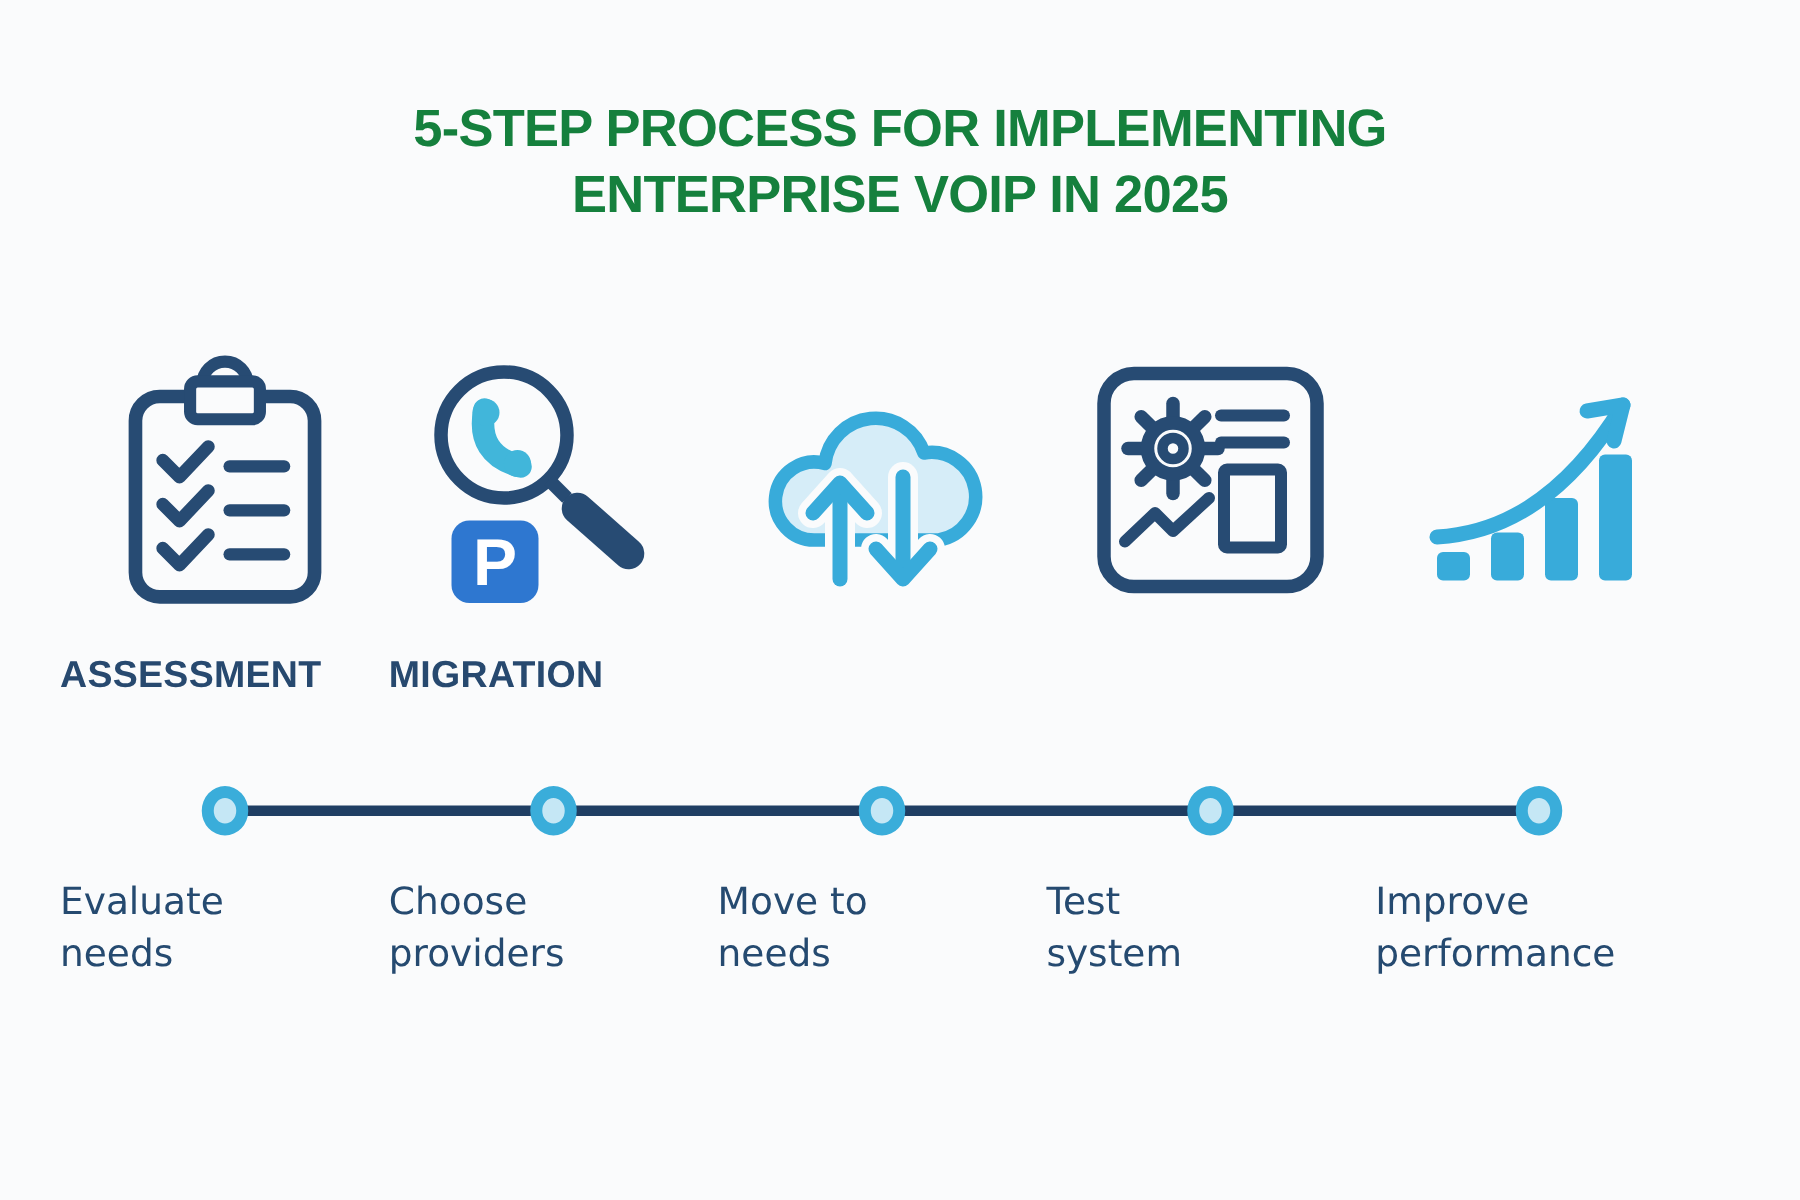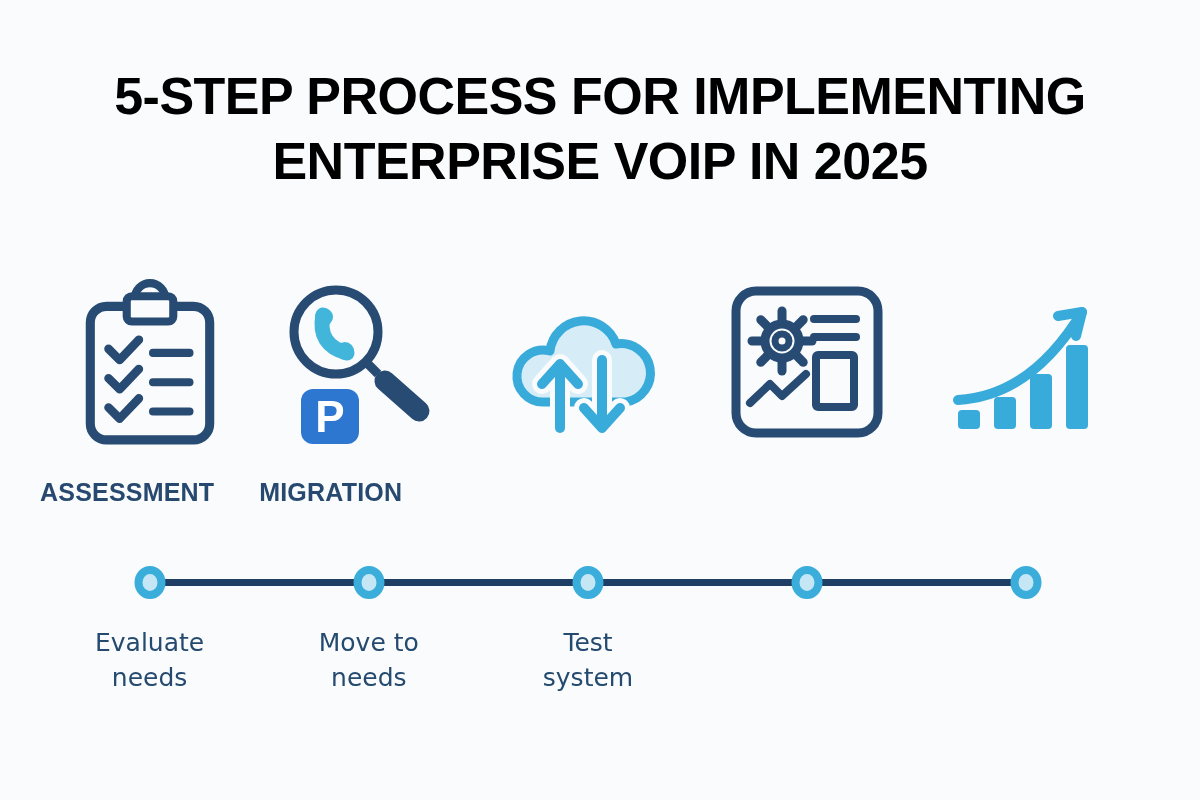--- a/index.html
+++ b/index.html
@@ -12,25 +12,25 @@
   .canvas {
     position: relative;
     width: 1200px;
     height: 800px;
     background: #fafbfc;
   }
   .main-title {
     margin: 64px auto 0 auto;
     width: 1000px;
     text-align: center;
-    font-size: 52px;
+    font-size: 35px;
     font-weight: 700;
     letter-spacing: -0.5px;
     line-height: 1.25;
-    color: #000000;
+    color: #15803d;
     white-space: pre-line;
   }
   .steps-grid {
     width: 1096px;
     margin: 82px 0 0 40px;
     display: grid;
     grid-template-columns: repeat(5, 1fr);
   }
   .icon-cell {
     height: 172px;
@@ -78,21 +78,21 @@
   .node-3 { left: 50%; }
   .node-4 { left: 70%; }
   .node-5 { left: 90%; }
   .desc-grid {
     width: 1096px;
     margin: 26px 0 0 40px;
     display: grid;
     grid-template-columns: repeat(5, 1fr);
   }
   .step-desc {
-    text-align: center;
+    text-align: left;
     font-family: "DejaVu Sans", sans-serif;
     font-size: 25px;
     font-weight: 400;
     line-height: 1.4;
     color: #254a70;
     white-space: pre-line;
   }
   svg text {
     font-family: "Liberation Sans", sans-serif;
   }
@@ -204,19 +204,23 @@
     <div class="timeline-node node-1"></div>
     <div class="timeline-node node-2"></div>
     <div class="timeline-node node-3"></div>
     <div class="timeline-node node-4"></div>
     <div class="timeline-node node-5"></div>
   </div>
 
   <div class="desc-grid">
     <div class="step-desc">Evaluate
 needs</div>
+    <div class="step-desc">Choose
+providers</div>
     <div class="step-desc">Move to
 needs</div>
     <div class="step-desc">Test
 system</div>
+    <div class="step-desc">Improve
+performance</div>
   </div>
 
 </div>
 
 </body></html>

